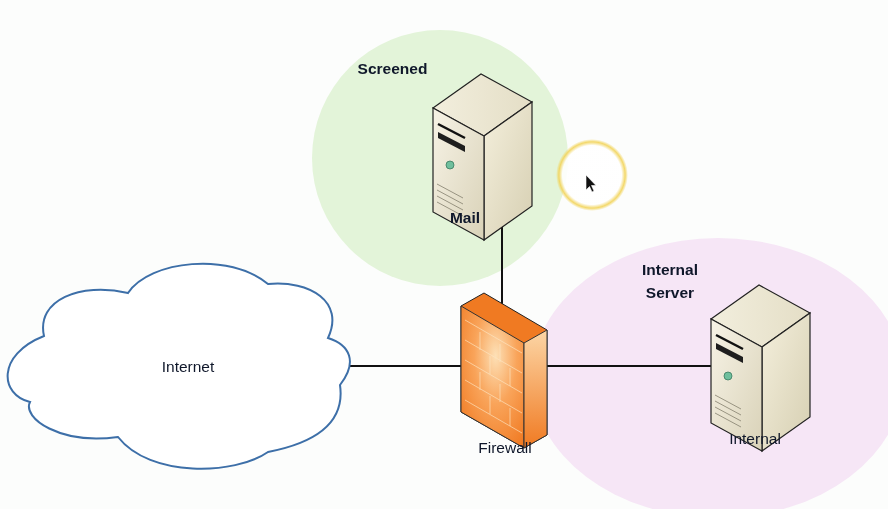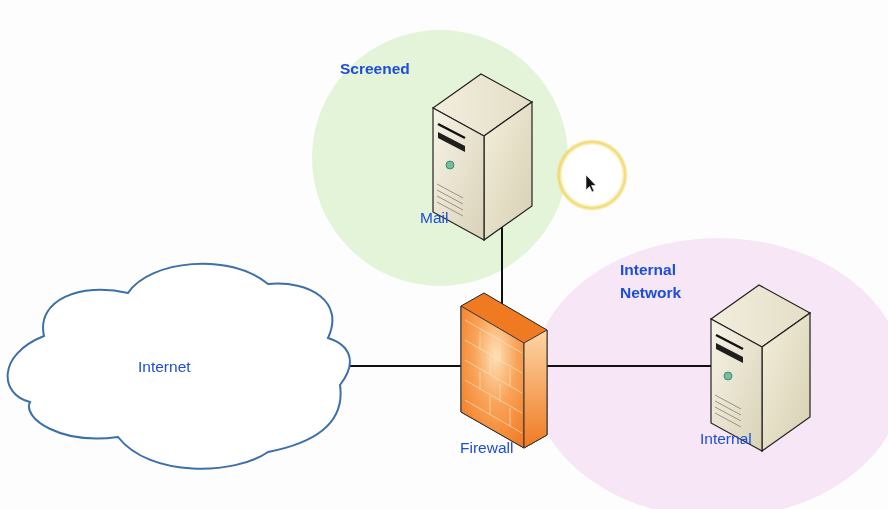--- a/index.html
+++ b/index.html
@@ -1,18 +1,18 @@
 <!DOCTYPE html>
 <html><head>
 <meta charset="utf-8">
 <style>
   html, body { margin: 0; padding: 0; }
   body { width: 888px; height: 509px; background: #fcfdfc; overflow: hidden; position: relative; font-family: "Liberation Sans", "DejaVu Sans", sans-serif; }
   #diagram { position: absolute; left: 0; top: 0; width: 888px; height: 509px; }
-  .lbl { position: absolute; color: #1d4ed8; font-size: 15.5px; line-height: 23px; }
+  .lbl { position: absolute; color: #0f172a; text-align: center; font-size: 15.5px; line-height: 23px; }
   .lbl.bold { font-weight: bold; font-size: 15.5px; }
 </style>
 </head>
 <body>
 
 <svg id="diagram" viewBox="0 0 888 509" xmlns="http://www.w3.org/2000/svg">
   <defs>
     <linearGradient id="srvFront" x1="0" y1="0" x2="1" y2="1">
       <stop offset="0" stop-color="#f7f3e6"></stop>
       <stop offset="1" stop-color="#d9d2b8"></stop>
@@ -83,24 +83,24 @@
     <use href="#server"></use>
   </g>
 
   <circle cx="592" cy="175" r="36" fill="url(#halo)"></circle>
   <path d="M586,175 L586,190 L589.5,186.5 L592,192 L594,191 L591.5,185.5 L596,185.5 Z" fill="#111" stroke="#fff" stroke-width="0.6"></path>
 </svg>
 
 <div class="lbl bold" style="left:340px; top:57px; width:105px;">
   <div>Screened</div>
 </div>
-<div class="lbl" style="left:420px; top:206px; width:90px;">
+<div class="lbl" style="left:420px; top:206px; width:90px;font-weight:bold;">
   <div>Mail</div>
 </div>
 <div class="lbl bold" style="left:620px; top:258px; width:100px;">
   <div>Internal</div>
-  <div>Network</div>
+  <div>Server</div>
 </div>
 <div class="lbl" style="left:138px; top:355px; width:100px;">Internet</div>
 <div class="lbl" style="left:460px; top:436px; width:90px;">Firewall</div>
 <div class="lbl" style="left:700px; top:427px; width:110px;">
   <div>Internal</div>
 </div>
 
 </body></html>

